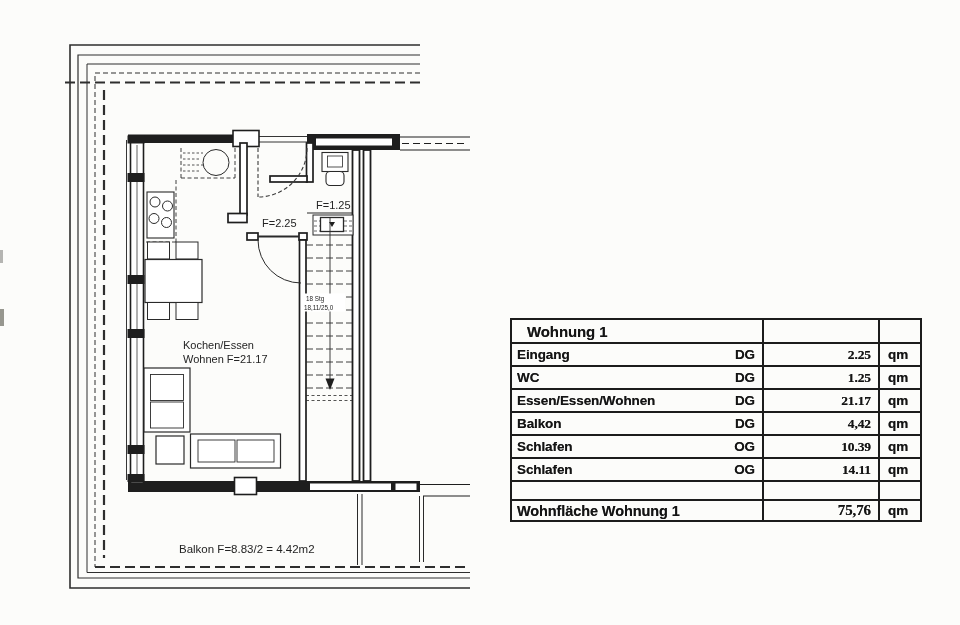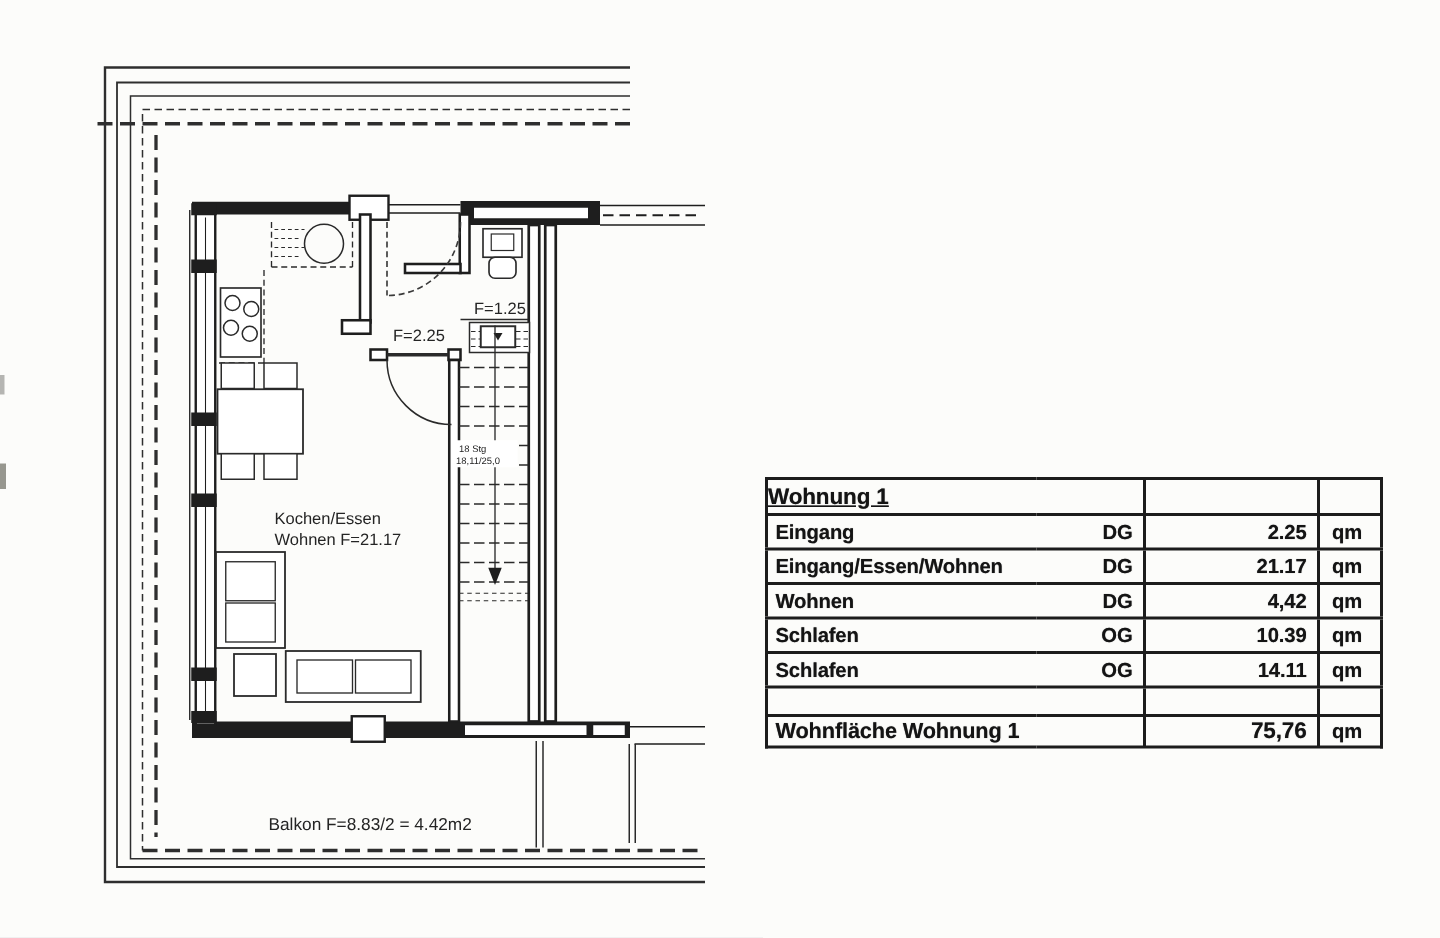--- a/index.html
+++ b/index.html
@@ -18,23 +18,23 @@
   .areatable col.col-name{width:180px}
   .areatable col.col-floor{width:72px}
   .areatable col.col-val{width:116px}
   .areatable col.col-unit{width:42px}
   .r-hdr{height:24px}
   .r-data{height:23px}
   .r-empty{height:19px}
   .r-total{height:18px}
   .c-name{padding-left:5px;font-size:13.5px;margin-top:27px;}
   .c-floor{text-align:right;padding-right:7px;font-size:13.5px;}
-  .c-val{text-align:right;padding-right:7px;font-size:13.5px;}
+  .c-val{text-align:right;padding-right:7px;font-size:13.5px;font-family:Liberation Serif, serif;}
   .c-unit{padding-left:8px;font-size:13.5px;}
-  .t-title{font-size:15px;padding-left:0;text-decoration:underline;}
+  .t-title{font-size:15px;padding-left:15px;}
   .t-total-label{font-size:14.5px;padding-left:5px;}
   .t-total-val{font-size:15px;}
 
   
   .plab{fill:#242424;font-family:"Liberation Sans",sans-serif;}
 </style>
 </head>
 <body>
 
 <div class="page">
@@ -204,27 +204,33 @@
         <td class="c-unit"></td>
       </tr>
 
       <tr class="r-data">
         <td class="c-name">Eingang</td>
         <td class="c-floor">DG</td>
         <td class="c-val">2.25</td>
         <td class="c-unit">qm</td>
       </tr>
       <tr class="r-data">
-        <td class="c-name">Eingang/Essen/Wohnen</td>
+        <td class="c-name">WC</td>
+        <td class="c-floor">DG</td>
+        <td class="c-val">1.25</td>
+        <td class="c-unit">qm</td>
+      </tr>
+      <tr class="r-data">
+        <td class="c-name">Essen/Essen/Wohnen</td>
         <td class="c-floor">DG</td>
         <td class="c-val">21.17</td>
         <td class="c-unit">qm</td>
       </tr>
       <tr class="r-data">
-        <td class="c-name">Wohnen</td>
+        <td class="c-name">Balkon</td>
         <td class="c-floor">DG</td>
         <td class="c-val">4,42</td>
         <td class="c-unit">qm</td>
       </tr>
       <tr class="r-data">
         <td class="c-name">Schlafen</td>
         <td class="c-floor">OG</td>
         <td class="c-val">10.39</td>
         <td class="c-unit">qm</td>
       </tr>

